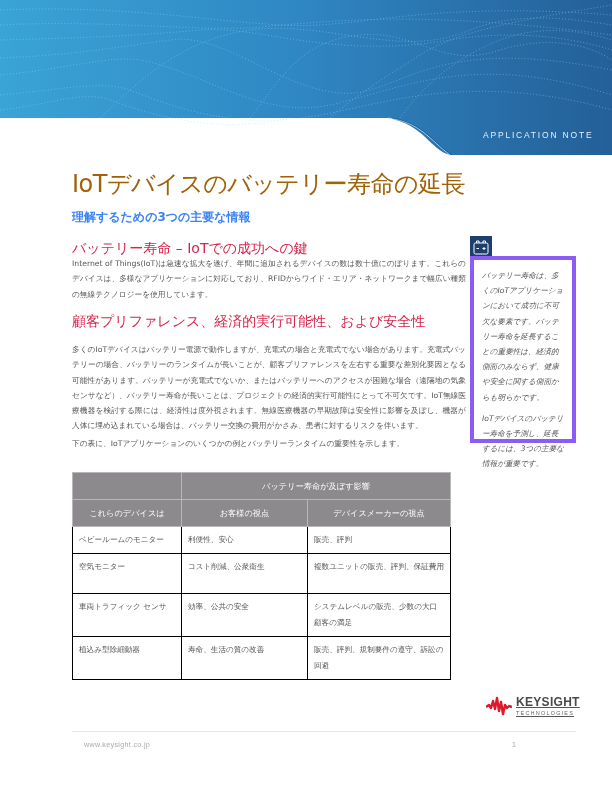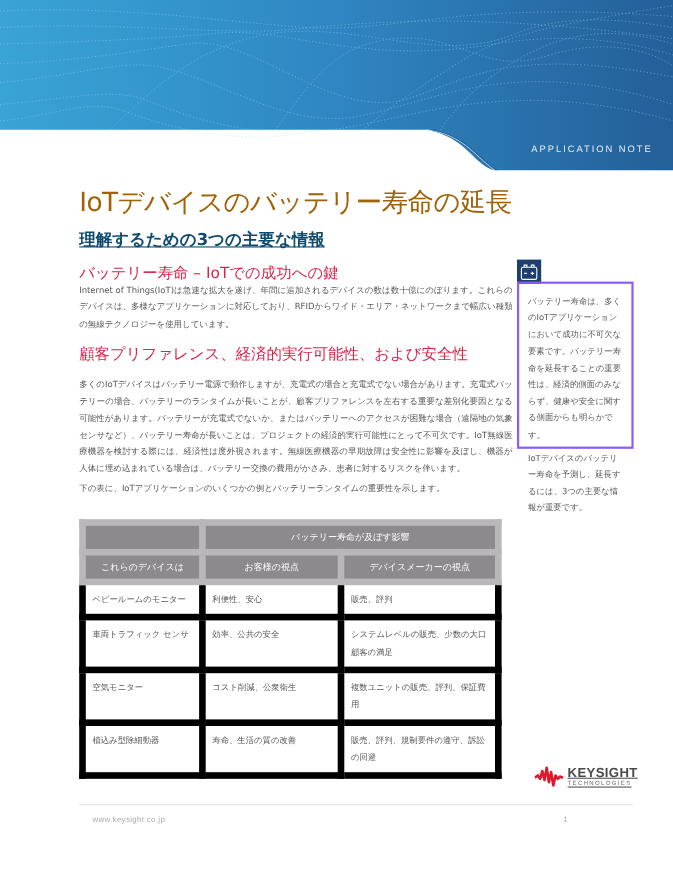--- a/index.html
+++ b/index.html
@@ -18,52 +18,53 @@
     font-family: "Liberation Sans", sans-serif;
     font-size: 8.5px; letter-spacing: 1.8px; color: #e6eef7;
   }
   .title {
     position: absolute; left: 72px; top: 168px;
     font-size: 24px; color: #a16207; font-weight: normal; letter-spacing: -0.5px;
     margin: 0; white-space: nowrap;
   }
   .subtitle {
     position: absolute; left: 72px; top: 209px;
-    font-size: 15px; color: #0c4a6e; margin: 0; text-decoration: underline;
+    font-size: 12px; color: #3b82f6; margin: 0;
   }
   .h-red {
     position: absolute; left: 72px; margin: 0;
     font-size: 14px; color: #d8234a; font-weight: normal; white-space: nowrap;
   }
   .para {
     position: absolute; left: 72px; width: 394px; margin: 0;
     font-size: 7.7px; line-height: 15.3px; color: #555; text-align: justify;
   }
   
   .sidebar {
-    position: absolute; left: 470px; top: 256px; width: 106px; height: 152px;
-    border: 2px solid #8b5cf6; box-sizing: border-box;
+    position: absolute; left: 470px; top: 256px; width: 106px; height: 187px;
+    border: 4px solid #8b5cf6; box-sizing: border-box;
     padding: 8px 7px 6px 8px;
+    font-style: italic;
   }
   .sidebar p {
     margin: 0 0 6px 0; font-size: 7.6px; line-height: 15.2px; color: #555;
   }
   .battery-badge {
     position: absolute; left: 470px; top: 236px; width: 22px; height: 22px;
     background: #1c3f6e;
   }
   .battery-badge svg { display: block; }
   
   .tbl {
     position: absolute; left: 72px; top: 472px; width: 378px;
     border-collapse: collapse; font-size: 7.6px; color: #555;
     table-layout: fixed;
   }
   .tbl td, .tbl th {
-    border: 6px solid #000000; padding: 0 6px; vertical-align: top;
+    border: 1px solid #000000; padding: 0 6px; vertical-align: top;
     font-weight: normal;
   }
   .tbl .head th {
     background: #8d8a8e; color: #ffffff; text-align: center;
     vertical-align: middle; font-size: 8.2px; border-color: #b9b7ba;
   }
   .tbl .blank { background: #ffffff; border-color: #e2e2e2; }
   .tbl .row td { line-height: 16.5px; padding-top: 5px; padding-bottom: 4px; }
   .logo {
     position: absolute; left: 486px; top: 695px; display: flex; align-items: center;
@@ -154,28 +155,28 @@
     <th>これらのデバイスは</th>
     <th>お客様の視点</th>
     <th>デバイスメーカーの視点</th>
   </tr>
   <tr class="row" style="height:24px;">
     <td>ベビールームのモニター</td>
     <td>利便性、安心</td>
     <td>販売、評判</td>
   </tr>
   <tr class="row" style="height:40px;">
+    <td>空気モニター</td>
+    <td>コスト削減、公衆衛生</td>
+    <td>複数ユニットの販売、評判、保証費用</td>
+  </tr>
+  <tr class="row" style="height:40px;">
     <td>車両トラフィック センサ</td>
     <td>効率、公共の安全</td>
     <td>システムレベルの販売、少数の大口顧客の満足</td>
-  </tr>
-  <tr class="row" style="height:40px;">
-    <td>空気モニター</td>
-    <td>コスト削減、公衆衛生</td>
-    <td>複数ユニットの販売、評判、保証費用</td>
   </tr>
   <tr class="row" style="height:40px;">
     <td>植込み型除細動器</td>
     <td>寿命、生活の質の改善</td>
     <td>販売、評判、規制要件の遵守、訴訟の回避</td>
   </tr>
 </tbody>
   </table>
 
 <div class="logo">

